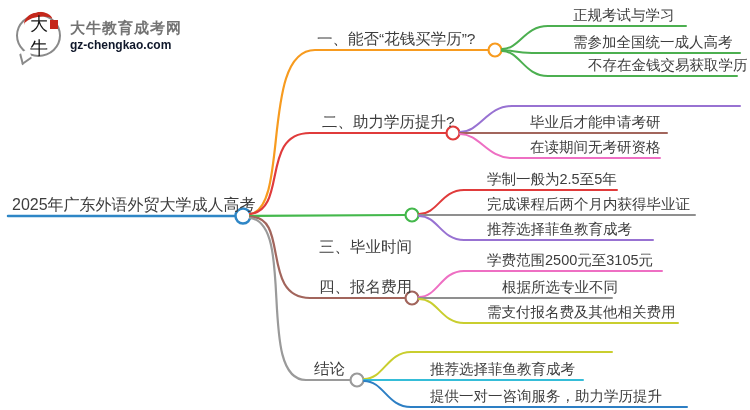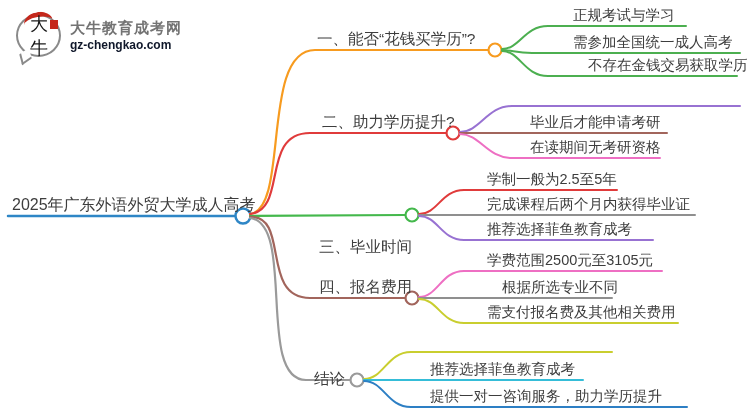--- a/index.html
+++ b/index.html
@@ -79,21 +79,21 @@
       <div class="logo-url">gz-chengkao.com</div>
     </div>
   </div>
 
   <div class="lbl root-lbl" style="left:12px;top:195px;">2025年广东外语外贸大学成人高考</div>
 
   <div class="lbl branch-lbl" style="left:317px;top:29px;">一、能否“花钱买学历”?</div>
   <div class="lbl branch-lbl" style="left:322px;top:112px;">二、助力学历提升?</div>
   <div class="lbl branch-lbl" style="left:319px;top:194px;margin-top:43px;">三、毕业时间</div>
   <div class="lbl branch-lbl" style="left:319px;top:277px;">四、报名费用</div>
-  <div class="lbl branch-lbl" style="left:314px;top:359px;margin-top:10px;">结论</div>
+  <div class="lbl branch-lbl" style="left:314px;top:359px;">结论</div>
 
   <div class="lbl leaf-lbl" style="left:573px;top:6px;">正规考试与学习</div>
   <div class="lbl leaf-lbl" style="left:573px;top:33px;">需参加全国统一成人高考</div>
   <div class="lbl leaf-lbl" style="left:573px;top:56px;margin-left:15px;">不存在金钱交易获取学历</div>
 
   <div class="lbl leaf-lbl" style="left:530px;top:113px;">毕业后才能申请考研</div>
   <div class="lbl leaf-lbl" style="left:530px;top:138px;">在读期间无考研资格</div>
 
   <div class="lbl leaf-lbl" style="left:487px;top:170px;">学制一般为2.5至5年</div>
   <div class="lbl leaf-lbl" style="left:487px;top:195px;">完成课程后两个月内获得毕业证</div>

